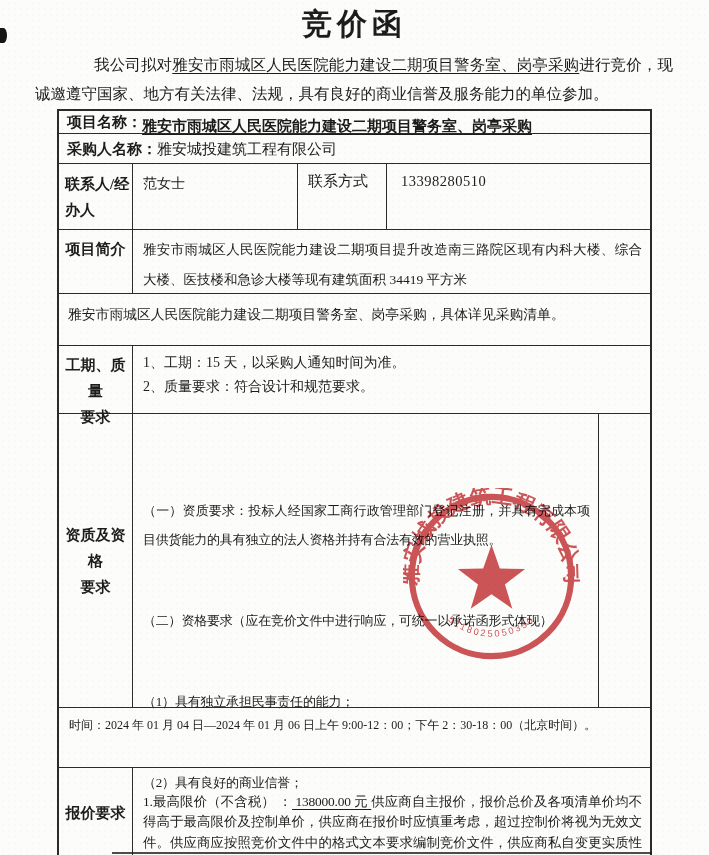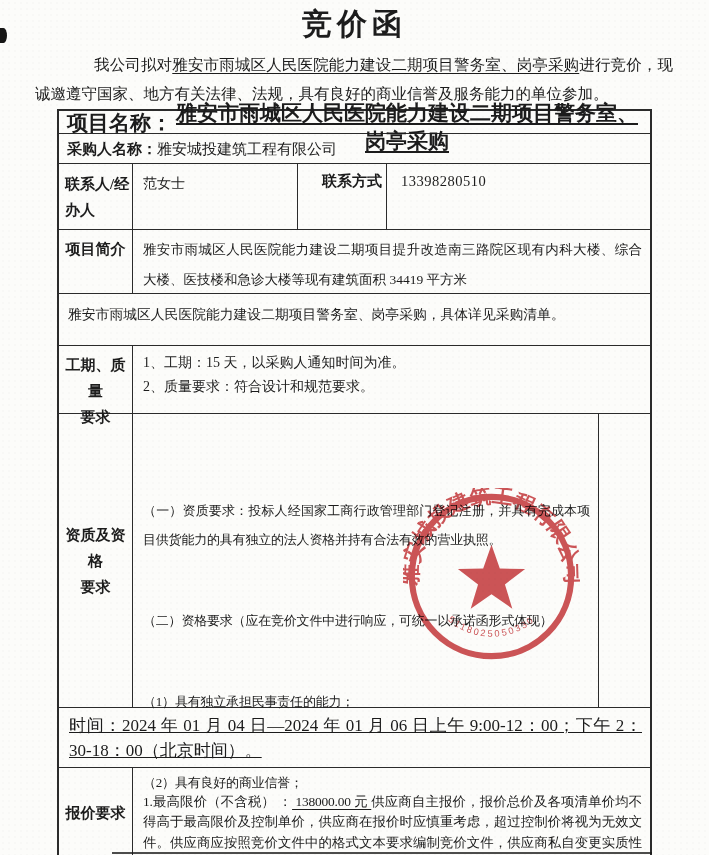--- a/index.html
+++ b/index.html
@@ -38,34 +38,34 @@
 
   .lbl-cell {
     width:73px; flex:0 0 73px; font-weight:700; font-size:15px; line-height:26px;
     display:flex; align-items:center; justify-content:center; text-align:center;
     white-space:pre-line; padding:2px;
   }
   .lbl-cell.lt { align-items:flex-start; justify-content:flex-start; text-align:left; padding:7px 2px 0 6px; }
   .lbl-cell.tp { align-items:flex-start; padding-top:6px; }
   .val-cell { flex:1 1 auto; padding:4px 8px 0 10px; line-height:26px; white-space:pre-line; text-align:justify; }
 
-  .r1 { height:22px; } .r1 .full-cell { font-size:21px;text-align:center; }
+  .r1 { height:22px; } .r1 .full-cell { font-size:15px; }
   .r2 { height:30px; }
   .r3 { height:66px; }
   .r4 { height:64px; } .r4 .val-cell { line-height:30px; padding-top:5px; font-size:13.5px; }
   .r5 { height:52px; } .r5 .val-cell { padding-top:8px; font-size:13.8px;padding-left:9px; }
   .r6 { height:68px; } .r6 .val-cell { line-height:24px; padding-top:5px; }
   .r7 { height:294px; } .r7 .val-cell { padding-top:4px; font-size:13px; letter-spacing:-0.2px; }
   .r7 .req-item { line-height:29px; text-align:justify; }
   .r7 .spacer-cell { flex:0 0 52px; }
-  .r8 { height:60px; } .r8 .val-cell { line-height:25px; padding-top:5px; font-size:17px;text-decoration:underline; }
+  .r8 { height:60px; } .r8 .val-cell { line-height:25px; padding-top:5px; font-size:12px; }
   .r9 { height:90px; } .r9 .val-cell { line-height:20.5px; padding-top:3px; font-size:13.4px; letter-spacing:-0.2px; }
 
   .c-name  { flex:0 0 165px; padding:8px 4px 0 10px; line-height:24px; }
-  .c-mlbl  { flex:0 0 89px; font-weight:700; font-size:15px; padding:8px 4px 0 10px;text-align:right; }
+  .c-mlbl  { flex:0 0 89px; font-weight:400; font-size:15px; padding:8px 4px 0 10px; }
   .c-phone { flex:1 1 auto; padding:9px 4px 0 14px; font-size:14.5px; letter-spacing:0.5px; }
 
   .seal {
     position:absolute; left:403px; top:488px; width:177px; height:177px;
     color:#c53438; opacity:0.84; mix-blend-mode:multiply; pointer-events:none;
   }
   .seal text { fill:currentColor; font-family:"Liberation Sans","DejaVu Sans",sans-serif; }
 
   .scan-blob {
     position:absolute; left:0; top:28px; width:7px; height:15px;

